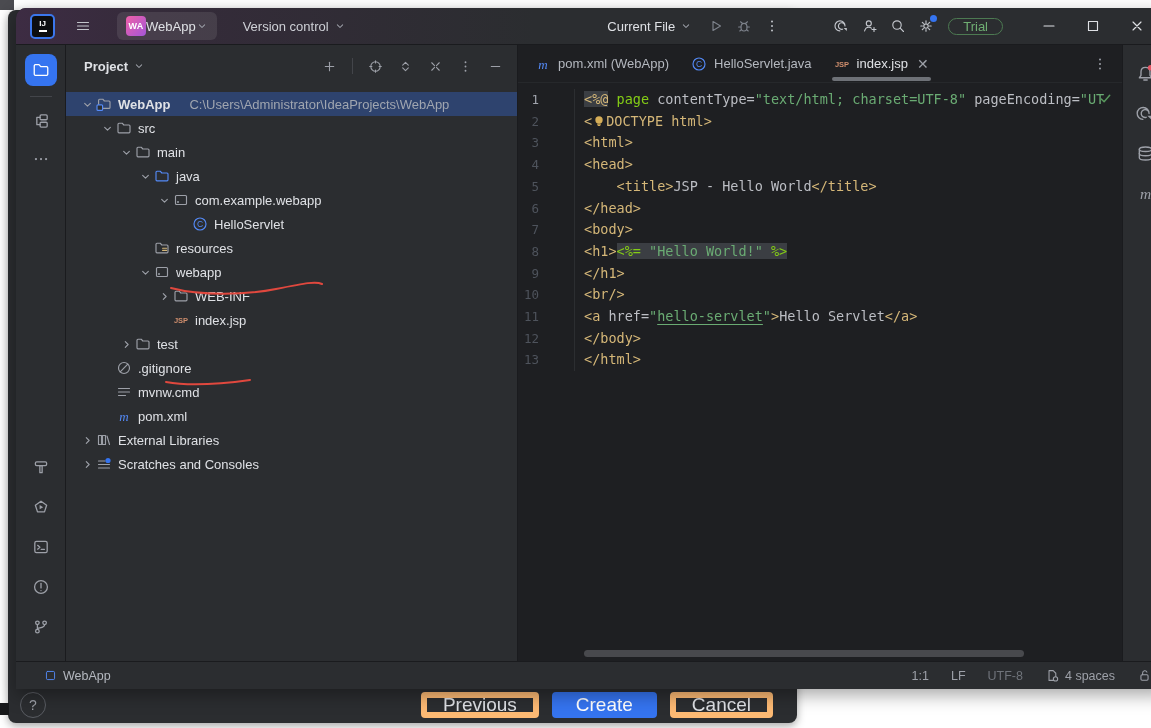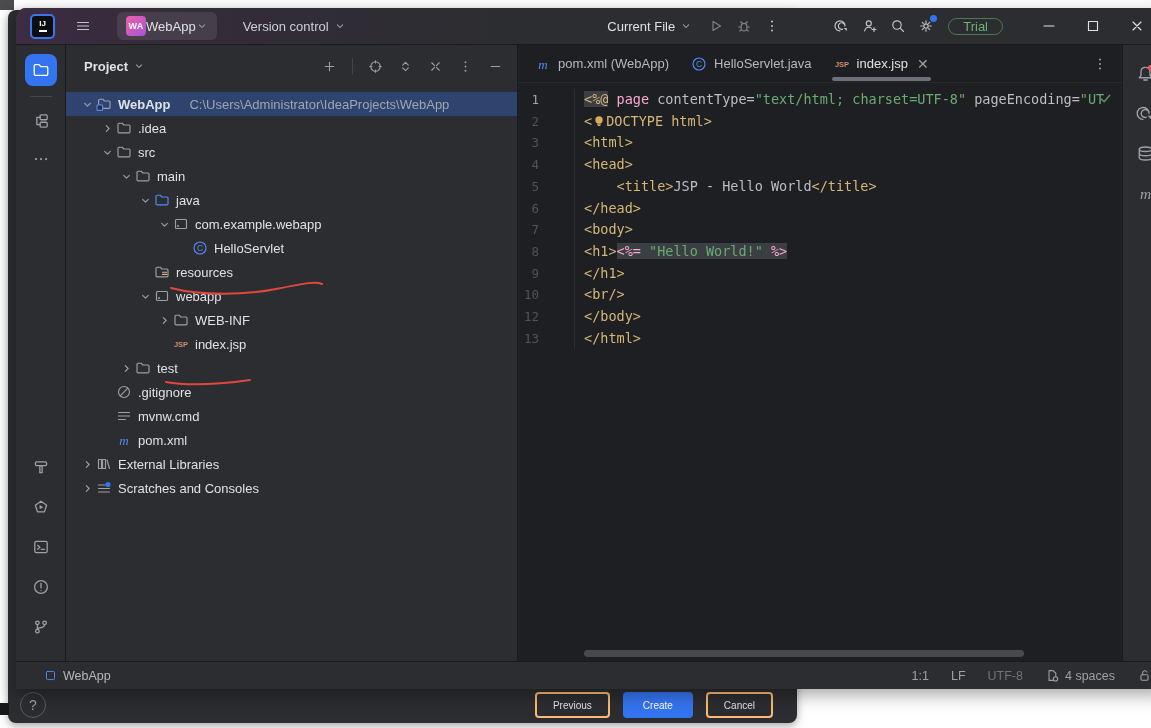--- a/index.html
+++ b/index.html
@@ -9,21 +9,21 @@
 
   
   .frag-tl { position:absolute; left:0; top:0; width:14px; height:10px; background:#4b4b50; z-index:1; }
   .frag-bl { position:absolute; left:0; top:703px; width:9px; height:12px; background:#17181a; z-index:4; }
 
   
   .dialog { position:absolute; left:8px; top:10px; width:789px; height:713px; background:#2b2d30; border-radius:8px; box-shadow:0 3px 9px rgba(0,0,0,.35); z-index:1; }
   .dlg-bottom { position:absolute; left:0; right:0; bottom:0; height:36px; display:flex; align-items:center; padding:0 24px 0 12px; }
   .help-btn { width:26px; height:26px; border:1px solid #5a5d63; border-radius:50%; color:#9da0a8; font-size:14px; display:flex; align-items:center; justify-content:center; }
   .dlg-buttons { margin-left:auto; display:flex; gap:13px; }
-  .btn { height:26px; padding:0 16px; border:2px solid #fdba74; border-radius:4px; background:transparent; color:#dfe1e5; font-size:10px; font-family:inherit; display:flex; align-items:center; }
+  .btn { height:26px; padding:0 16px; border:6px solid #fdba74; border-radius:4px; background:transparent; color:#dfe1e5; font-size:19px; font-family:inherit; display:flex; align-items:center; }
   .btn.primary { background:#3574f0; border-color:#3574f0; color:#ffffff; padding:0 18px; }
 
   
   .ide { position:absolute; left:16px; top:8px; width:1151px; height:681px; background:#1e1f22; border-radius:10px 10px 0 0; overflow:hidden; z-index:2; display:flex; flex-direction:column; box-shadow:0 6px 18px rgba(0,0,0,.35); }
 
   
   .titlebar { height:37px; flex:0 0 37px; display:flex; align-items:center; padding:0 8px 0 14px; background:linear-gradient(90deg,#3d2c43 0%,#352b3a 12%,#2b2d30 45%); border-bottom:1px solid #1a1b1e; color:#ced0d6; font-size:13px; }
   .ij-logo { width:25px; height:25px; border:2px solid #3b77ec; border-radius:5px; background:#0d0e10; color:#fff; font-size:8px; font-weight:bold; display:flex; flex-direction:column; align-items:center; justify-content:center; line-height:8px; }
   .ij-logo i { display:block; width:8px; height:2px; background:#fff; margin-top:2px; }
   .tb-icon { width:28px; height:28px; display:flex; align-items:center; justify-content:center; color:#c2c5cb; }
@@ -82,21 +82,21 @@
   .tab.active::after { content:""; position:absolute; left:9px; right:9px; bottom:1px; height:4px; border-radius:3px; background:#6e7177; }
   .tab-close { color:#9da0a8; font-size:14px; margin-left:2px; line-height:1; }
   .tab-actions { margin-left:auto; padding-right:14px; color:#9da0a8; }
   .editor { flex:1; position:relative; padding-top:6px; overflow:hidden; }
   .code { font-family:"DejaVu Sans Mono", monospace; font-size:13.5px; line-height:21.7px; }
   .cl { display:flex; }
   .ln { flex:0 0 21px; text-align:right; color:#4e535c; font-size:12.5px; }
   .ln.cur { color:#a1a5ad; }
   .lc { border-left:1px solid #2c2e31; margin-left:35px; padding-left:9px; white-space:pre; color:#bcbec4; }
   .tk-tag { color:#d5b778; }
-  .tk-kw  { color:#f9a8d4; }
+  .tk-kw  { color:#84cc16; }
   .tk-str { color:#6aab73; }
   .tk-txt { color:#bcbec4; }
   .tk-attr{ color:#bcbec4; }
   .hl { background:#3b3e43; }
   .u { text-decoration:underline; text-underline-offset:3px; }
   .inline-bulb { display:inline-block; width:14px; height:14px; vertical-align:-2px; }
   .inline-bulb .ic { width:14px; height:14px; }
   .inspect-check { position:absolute; top:8px; right:9px; color:#57965c; }
   .inspect-check .ic { width:15px; height:15px; stroke-width:1.6; }
   .hscroll { position:absolute; left:66px; bottom:4px; width:440px; height:7px; border-radius:4px; background:#505155; opacity:.85; }
@@ -342,33 +342,20 @@
                 <path d="M2.6 4.2c0-.6.4-1 1-1h3.2L8.4 5H13c.6 0 1 .4 1 1v5.4c0 .6-.4 1-1 1H3.6c-.6 0-1-.4-1-1z"></path>
                 <rect x="1" y="8.8" width="5.6" height="5.6" rx="1" stroke="#548af7" fill="#2b2d30"></rect>
               </svg>
             </span>
             <span class="tlabel bold">WebApp</span>
             <span class="tpath">C:\Users\Administrator\IdeaProjects\WebApp</span>
           </div>
           <div class="trow" style="padding-left:32px">
             <span class="chev">
               <svg class="ic " viewBox="0 0 16 16">
-                <polyline points="6.5,4.5 10,8 6.5,11.5"></polyline>
-              </svg>
-            </span>
-            <span class="ticon">
-              <svg class="ic " viewBox="0 0 16 16">
-                <path d="M2 4.2c0-.6.4-1 1-1h3.2L7.8 5H13c.6 0 1 .4 1 1v5.8c0 .6-.4 1-1 1H3c-.6 0-1-.4-1-1z"></path>
-              </svg>
-            </span>
-            <span class="tlabel">.idea</span>
-          </div>
-          <div class="trow" style="padding-left:32px">
-            <span class="chev">
-              <svg class="ic " viewBox="0 0 16 16">
                 <polyline points="4.5,6.5 8,10 11.5,6.5"></polyline>
               </svg>
             </span>
             <span class="ticon">
               <svg class="ic " viewBox="0 0 16 16">
                 <path d="M2 4.2c0-.6.4-1 1-1h3.2L7.8 5H13c.6 0 1 .4 1 1v5.8c0 .6-.4 1-1 1H3c-.6 0-1-.4-1-1z"></path>
               </svg>
             </span>
             <span class="tlabel">src</span>
           </div>
@@ -624,20 +611,24 @@
               <span class="ln">8</span>
               <span class="lc"><span class="tk-tag">&lt;h1&gt;</span><span class="tk-kw hl">&lt;%=</span><span class="tk-txt hl"> </span><span class="tk-str hl">"Hello World!"</span><span class="tk-txt hl"> </span><span class="tk-kw hl">%&gt;</span></span>
             </div>
             <div class="cl">
               <span class="ln">9</span>
               <span class="lc"><span class="tk-tag">&lt;/h1&gt;</span></span>
             </div>
             <div class="cl">
               <span class="ln">10</span>
               <span class="lc"><span class="tk-tag">&lt;br/&gt;</span></span>
+            </div>
+            <div class="cl">
+              <span class="ln">11</span>
+              <span class="lc"><span class="tk-tag">&lt;a</span><span class="tk-attr"> href=</span><span class="tk-str">"</span><span class="tk-str u">hello-servlet</span><span class="tk-str">"</span><span class="tk-tag">&gt;</span><span class="tk-txt">Hello Servlet</span><span class="tk-tag">&lt;/a&gt;</span></span>
             </div>
             <div class="cl">
               <span class="ln">12</span>
               <span class="lc"><span class="tk-tag">&lt;/body&gt;</span></span>
             </div>
             <div class="cl">
               <span class="ln">13</span>
               <span class="lc"><span class="tk-tag">&lt;/html&gt;</span></span>
             </div>
           </div>

